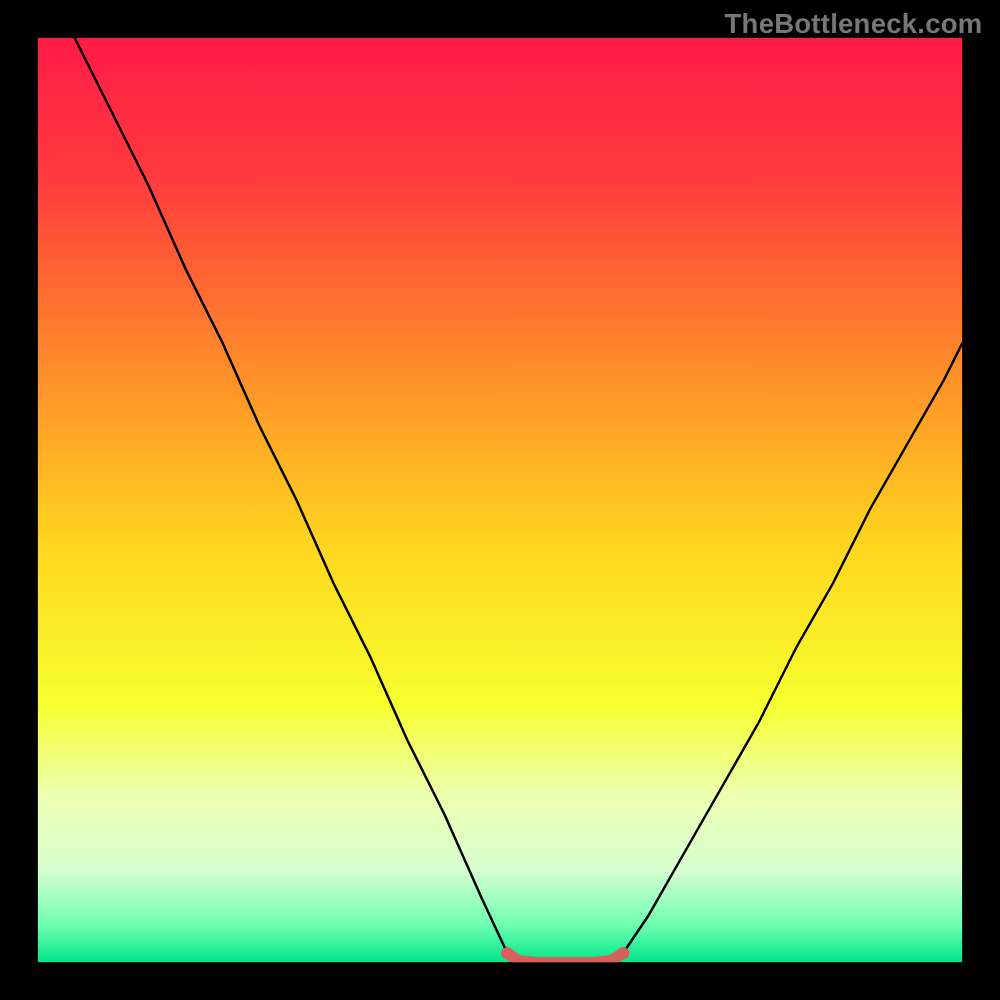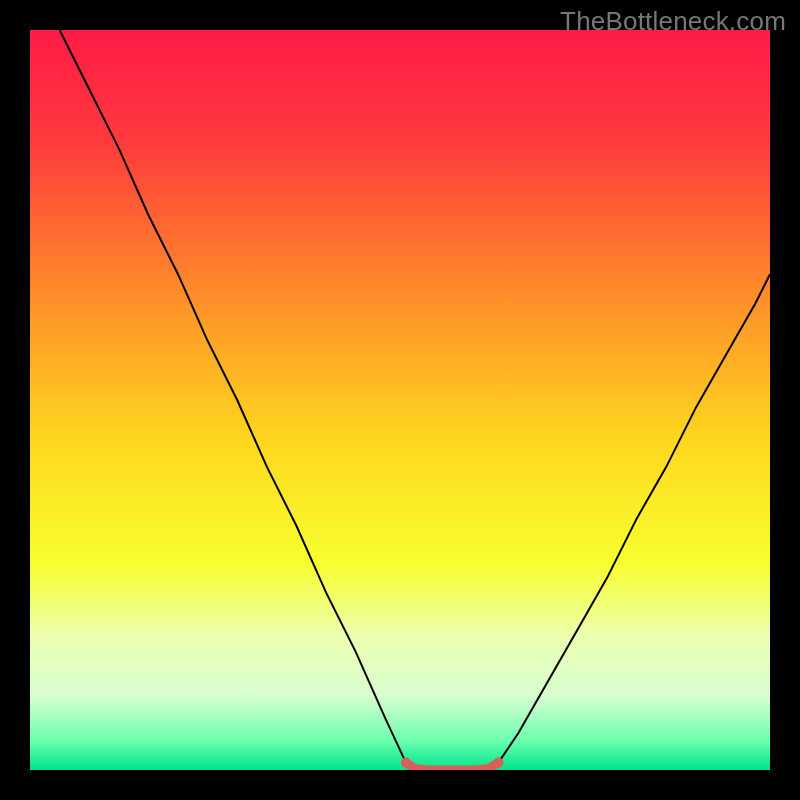--- a/index.html
+++ b/index.html
@@ -29,22 +29,22 @@
   }
   .gradient {
     position: absolute;
     inset: 0;
   }
   .watermark {
     position: absolute;
     top: 6px;
     right: 14px;
     color: #777;
-    font-size: 26px;
-    font-weight: 400;
+    font-size: 22px;
+    font-weight: 700;
     letter-spacing: 0.2px;
   }
   .curve-svg {
     position: absolute;
     inset: 0;
     width: 740px;
     height: 740px;
   }
 </style>
 </head>

